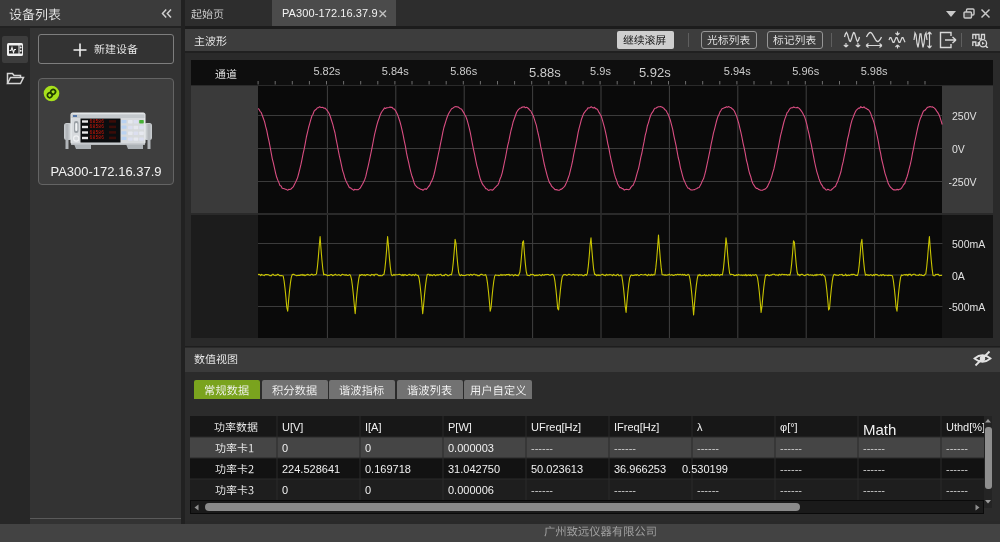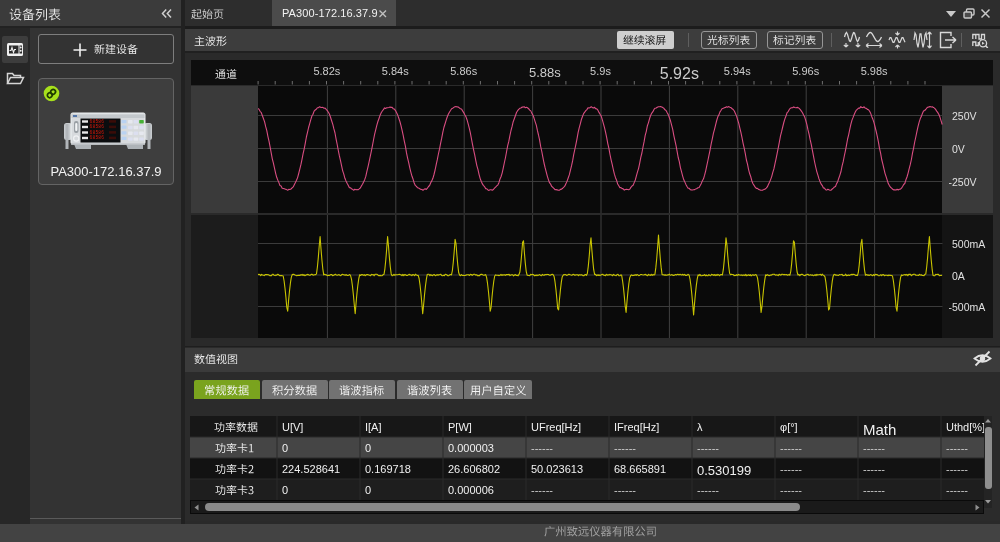--- a/index.html
+++ b/index.html
@@ -163,21 +163,21 @@
     </svg>
 <div class="ab" style="left:190.5px;top:59.5px;width:802.5px;height:25px;background:#0e0e0e"></div>
 <svg style="position:absolute;left:214.5px;top:67.3px;overflow:visible" width="24" height="16">
       <path transform="translate(0,11.2)" d="M2.8 -5.1V-1H2V-4.3H0.5V-5.1ZM0.7 -8.3 1.3 -8.8Q1.6 -8.5 2 -8.2Q2.3 -7.9 2.7 -7.6Q3 -7.2 3.2 -7L2.6 -6.4Q2.4 -6.7 2.1 -7Q1.8 -7.4 1.4 -7.7Q1 -8 0.7 -8.3ZM5 -7.4 5.5 -7.9Q6 -7.7 6.6 -7.5Q7.2 -7.2 7.7 -7Q8.3 -6.7 8.6 -6.5L8.1 -6Q7.7 -6.2 7.2 -6.4Q6.7 -6.7 6.1 -7Q5.5 -7.2 5 -7.4ZM4 -6.5H9.7V-5.8H4.8V-0.8H4ZM9.3 -6.5H10.1V-1.6Q10.1 -1.3 10 -1.1Q9.9 -1 9.7 -0.9Q9.5 -0.8 9.1 -0.8Q8.8 -0.8 8.2 -0.8Q8.2 -0.9 8.1 -1.1Q8.1 -1.3 8 -1.4Q8.4 -1.4 8.7 -1.4Q9 -1.4 9.1 -1.4Q9.2 -1.4 9.3 -1.5Q9.3 -1.5 9.3 -1.6ZM4 -8.8H9.5V-8.2H4ZM4.4 -4.9H9.6V-4.3H4.4ZM4.4 -3.3H9.6V-2.6H4.4ZM6.6 -6.2H7.4V-0.8H6.6ZM9.2 -8.8H9.4L9.6 -8.9L10.1 -8.5Q9.5 -8 8.8 -7.5Q8 -7 7.3 -6.6Q7.2 -6.7 7.1 -6.9Q6.9 -7 6.8 -7.1Q7.3 -7.3 7.7 -7.6Q8.2 -7.8 8.6 -8.1Q9 -8.4 9.2 -8.7ZM2.4 -1.3Q2.7 -1.3 3 -1.1Q3.2 -0.9 3.7 -0.6Q4.2 -0.3 4.9 -0.2Q5.6 -0.1 6.6 -0.1Q7.1 -0.1 7.6 -0.1Q8.1 -0.1 8.7 -0.1Q9.2 -0.2 9.7 -0.2Q10.2 -0.2 10.7 -0.3Q10.6 -0.2 10.6 -0Q10.5 0.1 10.5 0.3Q10.4 0.4 10.4 0.5Q10.1 0.5 9.7 0.6Q9.2 0.6 8.6 0.6Q8.1 0.6 7.5 0.6Q7 0.6 6.5 0.6Q5.5 0.6 4.8 0.5Q4.1 0.4 3.5 0Q3.2 -0.2 2.9 -0.4Q2.6 -0.6 2.4 -0.6Q2.2 -0.6 2 -0.4Q1.8 -0.2 1.5 0.1Q1.2 0.4 0.9 0.8L0.4 0.1Q1 -0.5 1.5 -0.9Q2 -1.3 2.4 -1.3Z M14.4 -7.8H21.4V-7.1H14.4ZM17.4 -7.5 18.4 -7.4Q18.2 -7 18 -6.6Q17.9 -6.1 17.7 -5.8L17 -6Q17.1 -6.3 17.2 -6.7Q17.4 -7.2 17.4 -7.5ZM19.3 -9.2 20.2 -9Q19.9 -8.6 19.6 -8.2Q19.3 -7.7 19.1 -7.4L18.4 -7.7Q18.6 -7.9 18.8 -8.2Q18.9 -8.4 19.1 -8.7Q19.3 -9 19.3 -9.2ZM15.6 -9 16.2 -9.3Q16.5 -9 16.7 -8.7Q16.9 -8.3 17 -8.1L16.3 -7.7Q16.2 -8 16 -8.3Q15.8 -8.7 15.6 -9ZM13.9 -5.3V-1H13.1V-4.5H11.6V-5.3ZM11.7 -8.4 12.3 -8.8Q12.6 -8.5 12.9 -8.2Q13.3 -7.9 13.5 -7.6Q13.8 -7.3 14 -7L13.3 -6.6Q13.1 -6.8 12.9 -7.1Q12.6 -7.5 12.3 -7.8Q12 -8.1 11.7 -8.4ZM13.5 -1.2Q13.8 -1.2 14 -1Q14.3 -0.8 14.7 -0.6Q15.3 -0.3 16 -0.2Q16.7 -0.1 17.6 -0.1Q18.2 -0.1 19 -0.1Q19.7 -0.2 20.4 -0.2Q21.1 -0.2 21.6 -0.3Q21.5 -0.2 21.5 -0Q21.4 0.1 21.4 0.2Q21.4 0.4 21.4 0.5Q21.1 0.5 20.6 0.5Q20.1 0.6 19.6 0.6Q19 0.6 18.5 0.6Q18 0.6 17.6 0.6Q16.6 0.6 15.9 0.5Q15.1 0.4 14.6 0.1Q14.2 -0.1 14 -0.3Q13.7 -0.5 13.5 -0.5Q13.3 -0.5 13.1 -0.3Q12.8 -0.2 12.5 0.1Q12.3 0.4 12 0.7L11.5 0.1Q12 -0.5 12.5 -0.8Q13.1 -1.2 13.5 -1.2ZM16 -4V-3.1H19.7V-4ZM16 -2.5V-1.6H19.7V-2.5ZM16 -5.5V-4.6H19.7V-5.5ZM15.2 -6.2H20.5V-1H15.2Z" fill="#e0e0e0"></path>
     </svg>
 <div class="ab" style="left:296.9px;top:65px;width:60px;text-align:center;font-size:11px;color:#cccccc">5.82s</div>
 <div class="ab" style="left:365.3px;top:65px;width:60px;text-align:center;font-size:11px;color:#cccccc">5.84s</div>
 <div class="ab" style="left:433.7px;top:65px;width:60px;text-align:center;font-size:11px;color:#cccccc">5.86s</div>
 <div class="ab" style="left:529px;top:65px;width:60px;font-size:13px;color:#cccccc">5.88s</div>
 <div class="ab" style="left:570.5px;top:65px;width:60px;text-align:center;font-size:11px;color:#cccccc">5.9s</div>
-<div class="ab" style="left:638.9px;top:65px;width:60px;text-align:right;font-size:16px;color:#cccccc">5.92s</div>
+<div class="ab" style="left:638.9px;top:65px;width:60px;text-align:left;font-size:13px;color:#cccccc">5.92s</div>
 <div class="ab" style="left:707.3px;top:65px;width:60px;text-align:center;font-size:11px;color:#cccccc">5.94s</div>
 <div class="ab" style="left:775.7px;top:65px;width:60px;text-align:center;font-size:11px;color:#cccccc">5.96s</div>
 <div class="ab" style="left:844.1px;top:65px;width:60px;text-align:center;font-size:11px;color:#cccccc">5.98s</div>
 <svg class="ab" style="left:257px;top:59.5px" width="690" height="25">
       <path d="M1.1 21 V24.5" stroke="#6f6f6f" stroke-width="1"></path>
       <path d="M18.2 21 V24.5" stroke="#6f6f6f" stroke-width="1"></path>
       <path d="M35.3 21 V24.5" stroke="#6f6f6f" stroke-width="1"></path>
       <path d="M52.4 21 V24.5" stroke="#6f6f6f" stroke-width="1"></path>
       <path d="M69.5 21 V24.5" stroke="#6f6f6f" stroke-width="1"></path>
       <path d="M86.6 21 V24.5" stroke="#6f6f6f" stroke-width="1"></path>
@@ -330,24 +330,24 @@
 <div class="ab" style="left:614px;top:442px;font-size:11px;color:#cfcfcf">------</div>
 <div class="ab" style="left:697px;top:442px;font-size:11px;color:#cfcfcf">------</div>
 <div class="ab" style="left:780px;top:442px;font-size:11px;color:#cfcfcf">------</div>
 <div class="ab" style="left:863px;top:442px;font-size:11px;color:#cfcfcf">------</div>
 <div class="ab" style="left:946px;top:442px;font-size:11px;color:#cfcfcf">------</div>
 <svg style="position:absolute;left:215.4px;top:461.8px;overflow:visible" width="42" height="16">
       <path transform="translate(0,11.2)" d="M0.6 -7.9H4.6V-7.1H0.6ZM4.7 -6.7H9.9V-5.9H4.7ZM2.2 -7.6H3V-2.1H2.2ZM9.5 -6.7H10.3Q10.3 -6.7 10.3 -6.6Q10.3 -6.6 10.3 -6.5Q10.3 -6.4 10.3 -6.3Q10.3 -4.6 10.2 -3.4Q10.1 -2.2 10.1 -1.5Q10 -0.7 9.9 -0.3Q9.7 0.1 9.6 0.3Q9.4 0.6 9.2 0.6Q9 0.7 8.7 0.8Q8.5 0.8 8 0.8Q7.6 0.8 7.1 0.7Q7.1 0.6 7 0.3Q7 0.1 6.9 -0.1Q7.4 -0 7.8 -0Q8.2 0 8.4 0Q8.6 0 8.7 -0Q8.8 -0.1 8.9 -0.2Q9 -0.3 9.1 -0.7Q9.2 -1.1 9.3 -1.9Q9.3 -2.6 9.4 -3.8Q9.5 -4.9 9.5 -6.5ZM0.4 -2Q1 -2.1 1.7 -2.3Q2.4 -2.5 3.2 -2.7Q4 -2.9 4.8 -3.1L4.9 -2.4Q3.8 -2 2.6 -1.7Q1.5 -1.4 0.6 -1.2ZM6.6 -9.1H7.4Q7.4 -7.8 7.3 -6.6Q7.3 -5.4 7.1 -4.3Q7 -3.2 6.6 -2.2Q6.3 -1.2 5.6 -0.5Q5 0.3 4 0.9Q3.9 0.8 3.8 0.7Q3.7 0.5 3.6 0.4Q3.5 0.3 3.4 0.2Q4.3 -0.3 4.9 -1Q5.6 -1.7 5.9 -2.6Q6.2 -3.5 6.4 -4.5Q6.5 -5.6 6.5 -6.7Q6.6 -7.9 6.6 -9.1Z M16.1 -3.1H16.9V0.9H16.1ZM11.6 -2.2H21.4V-1.5H11.6ZM11.8 -8.2H21.4V-7.5H11.8ZM20.1 -7.1 20.8 -6.7Q20.4 -6.3 20 -5.9Q19.5 -5.5 19.2 -5.3L18.6 -5.7Q18.8 -5.8 19.1 -6.1Q19.4 -6.3 19.7 -6.6Q19.9 -6.9 20.1 -7.1ZM17.1 -4.9 17.7 -5.1Q17.9 -4.9 18.2 -4.5Q18.4 -4.2 18.6 -3.8Q18.8 -3.5 19 -3.3L18.3 -3Q18.2 -3.2 18 -3.6Q17.8 -3.9 17.6 -4.2Q17.3 -4.6 17.1 -4.9ZM11.6 -3.7Q12.1 -3.9 12.9 -4.3Q13.6 -4.6 14.3 -5L14.5 -4.3Q13.9 -4 13.2 -3.7Q12.6 -3.3 12 -3ZM11.9 -6.6 12.5 -7Q12.8 -6.9 13.1 -6.6Q13.4 -6.4 13.7 -6.2Q14 -6 14.2 -5.8L13.6 -5.3Q13.4 -5.5 13.2 -5.7Q12.9 -5.9 12.6 -6.2Q12.2 -6.4 11.9 -6.6ZM18.4 -4.5 19 -4.9Q19.4 -4.7 19.8 -4.4Q20.2 -4.2 20.6 -3.9Q21 -3.6 21.2 -3.4L20.6 -2.9Q20.4 -3.1 20 -3.4Q19.7 -3.7 19.2 -4Q18.8 -4.3 18.4 -4.5ZM14.7 -5.3Q14.7 -5.4 14.7 -5.5Q14.6 -5.7 14.6 -5.8Q14.5 -5.9 14.5 -6Q14.6 -6 14.7 -6.1Q14.8 -6.2 15 -6.4Q15.1 -6.5 15.3 -6.7Q15.5 -7 15.7 -7.3Q16 -7.7 16.1 -8.1L16.9 -7.8Q16.5 -7.2 16.1 -6.6Q15.6 -6.1 15.2 -5.7V-5.7Q15.2 -5.7 15.1 -5.7Q15 -5.6 15 -5.6Q14.9 -5.5 14.8 -5.4Q14.7 -5.4 14.7 -5.3ZM14.7 -5.3V-5.9L15.1 -6.1L17.3 -6.2Q17.2 -6.1 17.2 -5.9Q17.1 -5.7 17.1 -5.6Q16.4 -5.5 16 -5.5Q15.5 -5.5 15.3 -5.4Q15 -5.4 14.9 -5.4Q14.8 -5.3 14.7 -5.3ZM14.5 -3.1Q14.5 -3.2 14.4 -3.3Q14.4 -3.5 14.4 -3.6Q14.3 -3.7 14.3 -3.8Q14.5 -3.9 14.7 -4Q14.9 -4.2 15.2 -4.4Q15.3 -4.5 15.6 -4.8Q15.9 -5.1 16.3 -5.4Q16.7 -5.8 17.1 -6.3Q17.5 -6.7 17.8 -7.1L18.5 -6.8Q17.7 -5.8 16.8 -5Q15.9 -4.1 15 -3.5V-3.5Q15 -3.5 14.9 -3.5Q14.8 -3.4 14.8 -3.4Q14.7 -3.3 14.6 -3.2Q14.5 -3.2 14.5 -3.1ZM14.5 -3.1 14.5 -3.7 14.9 -3.9 18.3 -4.2Q18.3 -4.1 18.3 -3.9Q18.2 -3.7 18.3 -3.6Q17.1 -3.5 16.4 -3.4Q15.7 -3.3 15.3 -3.3Q14.9 -3.2 14.8 -3.2Q14.6 -3.2 14.5 -3.1ZM15.8 -9.1 16.6 -9.3Q16.8 -9.1 17 -8.7Q17.2 -8.4 17.3 -8.1L16.5 -7.9Q16.4 -8.1 16.2 -8.5Q16 -8.8 15.8 -9.1Z M22.6 -5.2H32.4V-4.4H22.6ZM27.3 -7.7H31.3V-6.9H27.3ZM26.8 -9.2H27.7V-4.8H26.8ZM26.9 -4.6H27.7V0.9H26.9ZM27.9 -2.6 28.3 -3.2Q28.7 -3 29.2 -2.8Q29.7 -2.6 30.2 -2.4Q30.7 -2.2 31.2 -2Q31.6 -1.8 31.9 -1.6L31.5 -0.9Q31.2 -1.1 30.8 -1.3Q30.3 -1.5 29.8 -1.7Q29.3 -1.9 28.8 -2.2Q28.3 -2.4 27.9 -2.6Z M33.5 0V-0.6Q34.7 -1.7 35.6 -2.6Q36.4 -3.5 36.8 -4.3Q37.2 -5.1 37.2 -5.8Q37.2 -6.3 37 -6.6Q36.9 -7 36.5 -7.2Q36.2 -7.4 35.7 -7.4Q35.2 -7.4 34.8 -7.1Q34.4 -6.9 34 -6.5L33.4 -7Q33.9 -7.6 34.5 -7.9Q35 -8.2 35.8 -8.2Q36.5 -8.2 37.1 -7.9Q37.6 -7.6 37.9 -7.1Q38.2 -6.6 38.2 -5.8Q38.2 -5 37.8 -4.2Q37.4 -3.4 36.7 -2.5Q35.9 -1.7 35 -0.8Q35.3 -0.8 35.7 -0.8Q36 -0.9 36.3 -0.9H38.6V0Z" fill="#f0f0f0"></path>
     </svg>
 <div class="ab" style="left:282px;top:463px;font-size:11px;color:#f0f0f0">224.528641</div>
 <div class="ab" style="left:365px;top:463px;font-size:11px;color:#f0f0f0">0.169718</div>
-<div class="ab" style="left:448px;top:463px;font-size:11px;color:#f0f0f0">26.606802</div>
+<div class="ab" style="left:448px;top:463px;font-size:11px;color:#f0f0f0">31.042750</div>
 <div class="ab" style="left:531px;top:463px;font-size:11px;color:#f0f0f0">50.023613</div>
-<div class="ab" style="left:614px;top:463px;font-size:11px;color:#f0f0f0">68.665891</div>
-<div class="ab" style="left:697px;top:463px;font-size:13px;color:#f0f0f0">0.530199</div>
+<div class="ab" style="left:614px;top:463px;font-size:11px;color:#f0f0f0">36.966253</div>
+<div class="ab" style="left:682px;top:463px;font-size:11px;color:#f0f0f0">0.530199</div>
 <div class="ab" style="left:780px;top:463px;font-size:11px;color:#cfcfcf">------</div>
 <div class="ab" style="left:863px;top:463px;font-size:11px;color:#cfcfcf">------</div>
 <div class="ab" style="left:946px;top:463px;font-size:11px;color:#cfcfcf">------</div>
 <svg style="position:absolute;left:215.4px;top:482.8px;overflow:visible" width="42" height="16">
       <path transform="translate(0,11.2)" d="M0.6 -7.9H4.6V-7.1H0.6ZM4.7 -6.7H9.9V-5.9H4.7ZM2.2 -7.6H3V-2.1H2.2ZM9.5 -6.7H10.3Q10.3 -6.7 10.3 -6.6Q10.3 -6.6 10.3 -6.5Q10.3 -6.4 10.3 -6.3Q10.3 -4.6 10.2 -3.4Q10.1 -2.2 10.1 -1.5Q10 -0.7 9.9 -0.3Q9.7 0.1 9.6 0.3Q9.4 0.6 9.2 0.6Q9 0.7 8.7 0.8Q8.5 0.8 8 0.8Q7.6 0.8 7.1 0.7Q7.1 0.6 7 0.3Q7 0.1 6.9 -0.1Q7.4 -0 7.8 -0Q8.2 0 8.4 0Q8.6 0 8.7 -0Q8.8 -0.1 8.9 -0.2Q9 -0.3 9.1 -0.7Q9.2 -1.1 9.3 -1.9Q9.3 -2.6 9.4 -3.8Q9.5 -4.9 9.5 -6.5ZM0.4 -2Q1 -2.1 1.7 -2.3Q2.4 -2.5 3.2 -2.7Q4 -2.9 4.8 -3.1L4.9 -2.4Q3.8 -2 2.6 -1.7Q1.5 -1.4 0.6 -1.2ZM6.6 -9.1H7.4Q7.4 -7.8 7.3 -6.6Q7.3 -5.4 7.1 -4.3Q7 -3.2 6.6 -2.2Q6.3 -1.2 5.6 -0.5Q5 0.3 4 0.9Q3.9 0.8 3.8 0.7Q3.7 0.5 3.6 0.4Q3.5 0.3 3.4 0.2Q4.3 -0.3 4.9 -1Q5.6 -1.7 5.9 -2.6Q6.2 -3.5 6.4 -4.5Q6.5 -5.6 6.5 -6.7Q6.6 -7.9 6.6 -9.1Z M16.1 -3.1H16.9V0.9H16.1ZM11.6 -2.2H21.4V-1.5H11.6ZM11.8 -8.2H21.4V-7.5H11.8ZM20.1 -7.1 20.8 -6.7Q20.4 -6.3 20 -5.9Q19.5 -5.5 19.2 -5.3L18.6 -5.7Q18.8 -5.8 19.1 -6.1Q19.4 -6.3 19.7 -6.6Q19.9 -6.9 20.1 -7.1ZM17.1 -4.9 17.7 -5.1Q17.9 -4.9 18.2 -4.5Q18.4 -4.2 18.6 -3.8Q18.8 -3.5 19 -3.3L18.3 -3Q18.2 -3.2 18 -3.6Q17.8 -3.9 17.6 -4.2Q17.3 -4.6 17.1 -4.9ZM11.6 -3.7Q12.1 -3.9 12.9 -4.3Q13.6 -4.6 14.3 -5L14.5 -4.3Q13.9 -4 13.2 -3.7Q12.6 -3.3 12 -3ZM11.9 -6.6 12.5 -7Q12.8 -6.9 13.1 -6.6Q13.4 -6.4 13.7 -6.2Q14 -6 14.2 -5.8L13.6 -5.3Q13.4 -5.5 13.2 -5.7Q12.9 -5.9 12.6 -6.2Q12.2 -6.4 11.9 -6.6ZM18.4 -4.5 19 -4.9Q19.4 -4.7 19.8 -4.4Q20.2 -4.2 20.6 -3.9Q21 -3.6 21.2 -3.4L20.6 -2.9Q20.4 -3.1 20 -3.4Q19.7 -3.7 19.2 -4Q18.8 -4.3 18.4 -4.5ZM14.7 -5.3Q14.7 -5.4 14.7 -5.5Q14.6 -5.7 14.6 -5.8Q14.5 -5.9 14.5 -6Q14.6 -6 14.7 -6.1Q14.8 -6.2 15 -6.4Q15.1 -6.5 15.3 -6.7Q15.5 -7 15.7 -7.3Q16 -7.7 16.1 -8.1L16.9 -7.8Q16.5 -7.2 16.1 -6.6Q15.6 -6.1 15.2 -5.7V-5.7Q15.2 -5.7 15.1 -5.7Q15 -5.6 15 -5.6Q14.9 -5.5 14.8 -5.4Q14.7 -5.4 14.7 -5.3ZM14.7 -5.3V-5.9L15.1 -6.1L17.3 -6.2Q17.2 -6.1 17.2 -5.9Q17.1 -5.7 17.1 -5.6Q16.4 -5.5 16 -5.5Q15.5 -5.5 15.3 -5.4Q15 -5.4 14.9 -5.4Q14.8 -5.3 14.7 -5.3ZM14.5 -3.1Q14.5 -3.2 14.4 -3.3Q14.4 -3.5 14.4 -3.6Q14.3 -3.7 14.3 -3.8Q14.5 -3.9 14.7 -4Q14.9 -4.2 15.2 -4.4Q15.3 -4.5 15.6 -4.8Q15.9 -5.1 16.3 -5.4Q16.7 -5.8 17.1 -6.3Q17.5 -6.7 17.8 -7.1L18.5 -6.8Q17.7 -5.8 16.8 -5Q15.9 -4.1 15 -3.5V-3.5Q15 -3.5 14.9 -3.5Q14.8 -3.4 14.8 -3.4Q14.7 -3.3 14.6 -3.2Q14.5 -3.2 14.5 -3.1ZM14.5 -3.1 14.5 -3.7 14.9 -3.9 18.3 -4.2Q18.3 -4.1 18.3 -3.9Q18.2 -3.7 18.3 -3.6Q17.1 -3.5 16.4 -3.4Q15.7 -3.3 15.3 -3.3Q14.9 -3.2 14.8 -3.2Q14.6 -3.2 14.5 -3.1ZM15.8 -9.1 16.6 -9.3Q16.8 -9.1 17 -8.7Q17.2 -8.4 17.3 -8.1L16.5 -7.9Q16.4 -8.1 16.2 -8.5Q16 -8.8 15.8 -9.1Z M22.6 -5.2H32.4V-4.4H22.6ZM27.3 -7.7H31.3V-6.9H27.3ZM26.8 -9.2H27.7V-4.8H26.8ZM26.9 -4.6H27.7V0.9H26.9ZM27.9 -2.6 28.3 -3.2Q28.7 -3 29.2 -2.8Q29.7 -2.6 30.2 -2.4Q30.7 -2.2 31.2 -2Q31.6 -1.8 31.9 -1.6L31.5 -0.9Q31.2 -1.1 30.8 -1.3Q30.3 -1.5 29.8 -1.7Q29.3 -1.9 28.8 -2.2Q28.3 -2.4 27.9 -2.6Z M35.9 0.1Q35.3 0.1 34.8 -0Q34.3 -0.2 33.9 -0.4Q33.6 -0.7 33.3 -1L33.8 -1.6Q34.2 -1.3 34.7 -1Q35.1 -0.7 35.8 -0.7Q36.3 -0.7 36.7 -0.9Q37 -1.1 37.3 -1.4Q37.5 -1.7 37.5 -2.2Q37.5 -2.7 37.2 -3Q37 -3.4 36.4 -3.6Q35.9 -3.8 35 -3.8V-4.6Q35.8 -4.6 36.3 -4.8Q36.8 -5 37 -5.3Q37.2 -5.7 37.2 -6.1Q37.2 -6.7 36.8 -7Q36.5 -7.4 35.8 -7.4Q35.3 -7.4 34.9 -7.2Q34.5 -7 34.2 -6.6L33.6 -7.2Q34.1 -7.7 34.6 -7.9Q35.2 -8.2 35.9 -8.2Q36.5 -8.2 37.1 -8Q37.6 -7.7 37.9 -7.3Q38.2 -6.8 38.2 -6.2Q38.2 -5.5 37.8 -5Q37.4 -4.5 36.8 -4.3V-4.2Q37.3 -4.1 37.6 -3.8Q38 -3.5 38.3 -3.1Q38.5 -2.7 38.5 -2.2Q38.5 -1.4 38.1 -0.9Q37.8 -0.4 37.2 -0.1Q36.6 0.1 35.9 0.1Z" fill="#f0f0f0"></path>
     </svg>
 <div class="ab" style="left:282px;top:484px;font-size:11px;color:#f0f0f0">0</div>
 <div class="ab" style="left:365px;top:484px;font-size:11px;color:#f0f0f0">0</div>
 <div class="ab" style="left:448px;top:484px;font-size:11px;color:#f0f0f0">0.000006</div>
 <div class="ab" style="left:531px;top:484px;font-size:11px;color:#cfcfcf">------</div>

